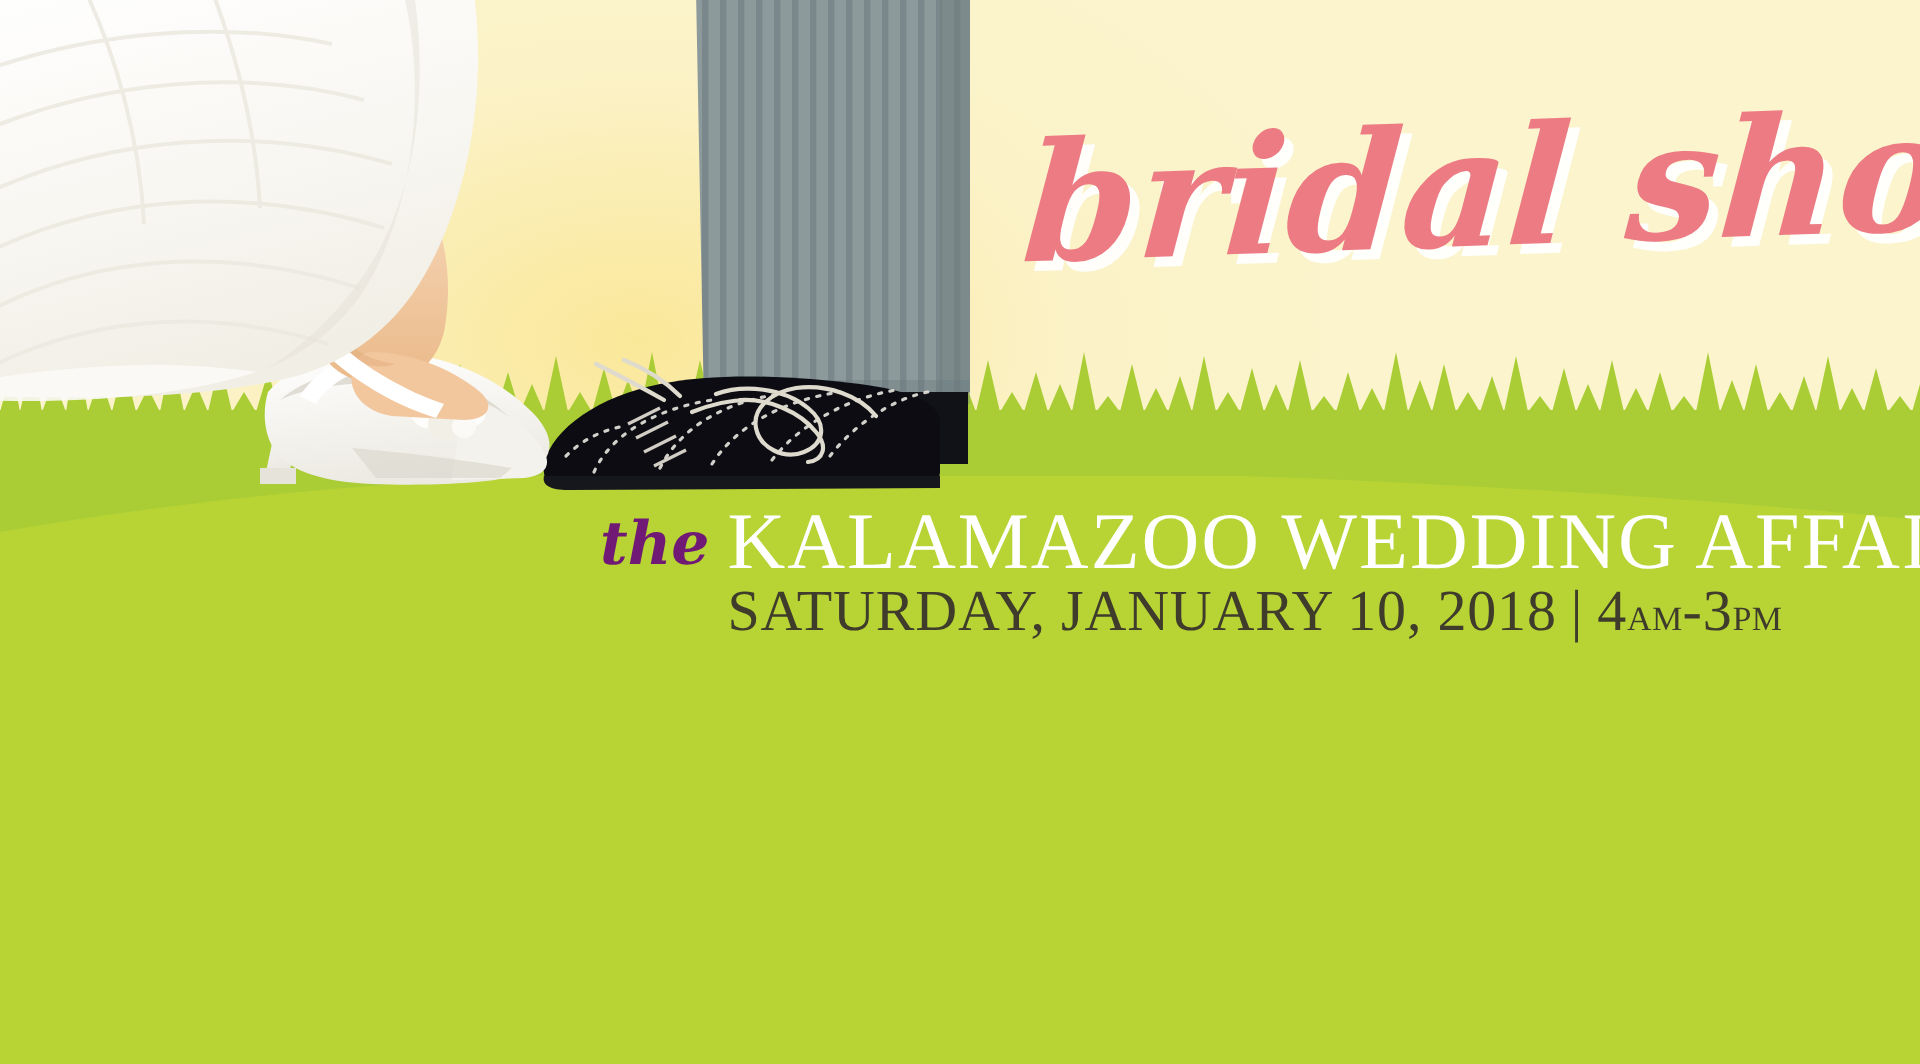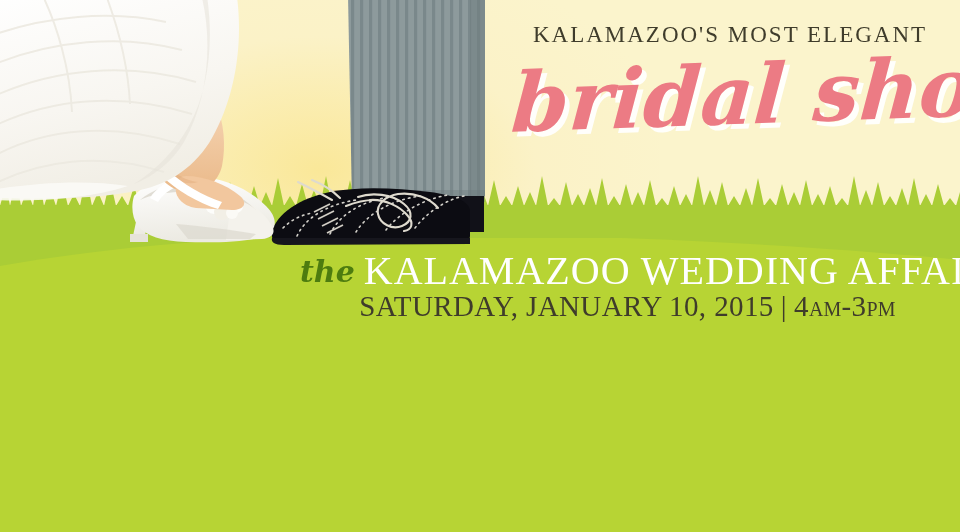--- a/index.html
+++ b/index.html
@@ -107,21 +107,21 @@
     top: 247px;
     width: 655px;
     text-align: center;
     white-space: nowrap;
   }
   .affair-the {
     font-family: "DejaVu Serif", serif;
     font-style: italic;
     font-weight: bold;
     font-size: 30px;
-    color: #4d7c0f;
+    color: #701a75;
     vertical-align: 2px;
     letter-spacing: 0px;
     margin-right: 9px;
   }
   .affair-main {
     font-family: "Liberation Serif", serif;
     font-size: 40px;
     letter-spacing: 1.0px;
     color: #ffffff;
   }
@@ -138,21 +138,21 @@
     color: #3f3c2b;
     white-space: nowrap;
   }
   .date-sep {
     display: inline-block;
     margin: 0 7px;
     color: #3f3c2b;
     font-weight: 300;
   }
   .ampm {
-    font-size: 20px;
+    font-size: 17px;
     letter-spacing: 0.2px;
   }
 </style>
 </head>
 <body>
 
 <div id="poster">
 
   <div class="sky"></div>
   <div class="sky-glow"></div>
@@ -320,25 +320,24 @@
       </g>
 
       <path d="M200,-10 C214,40 208,100 184,142 C172,162 154,176 134,184
                C156,170 176,150 190,124 C210,86 214,36 206,-10 Z" fill="#e6e2d8" opacity="0.55"></path>
 
       <path d="M-10,190 C40,182 88,180 128,186 C92,198 40,202 -10,200 Z" fill="#fbfaf6" opacity="0.9"></path>
     </g>
 
   </svg>
 
-  <div class="tagline">KALAMAZOO'S MOST ELEGANT</div>
 
   <div class="script-show">bridal show!</div>
 
   <div class="affair-line">
     <span class="affair-the">the</span><span class="affair-main">KALAMAZOO WEDDING AFFAIR</span>
   </div>
 
   <div class="date-line">
-    <span>SATURDAY, JANUARY 10, 2015</span><span class="date-sep">|</span><span>4</span><span class="ampm">AM</span><span>-</span><span>3</span><span class="ampm">PM</span>
+    <span>SATURDAY, JANUARY 10, 2018</span><span class="date-sep">|</span><span>4</span><span class="ampm">AM</span><span>-</span><span>3</span><span class="ampm">PM</span>
   </div>
 
 </div>
 
 </body></html>

